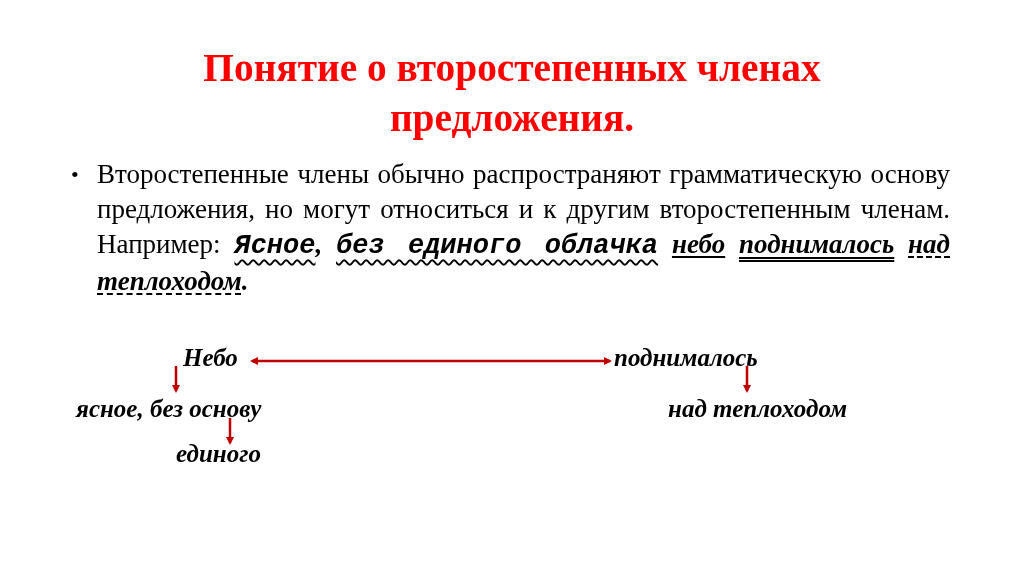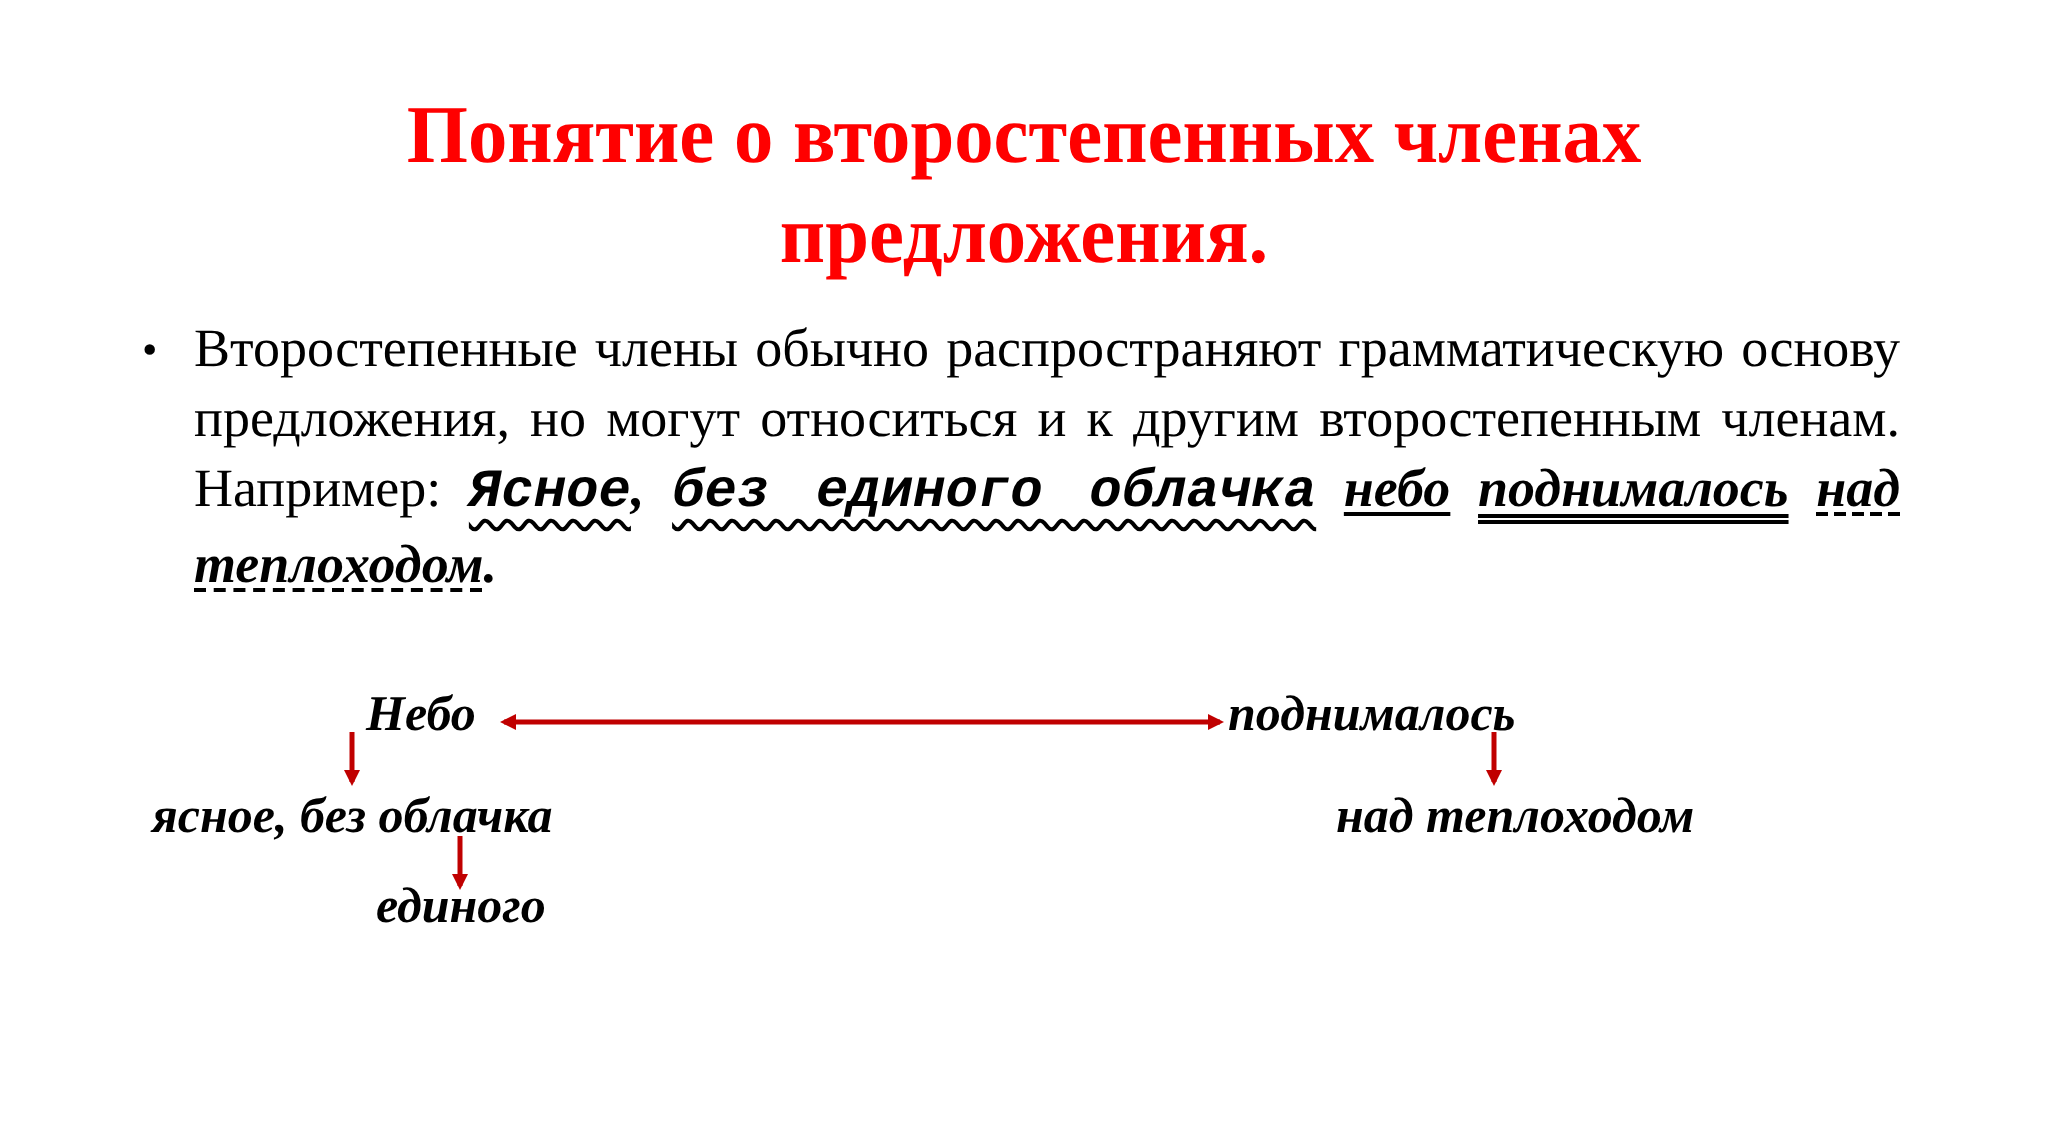--- a/index.html
+++ b/index.html
@@ -54,16 +54,16 @@
       </marker>
     </defs>
     <line x1="252" y1="361" x2="610" y2="361" stroke="#c00000" stroke-width="2.5" marker-start="url(#ahs)" marker-end="url(#ah)"></line>
     <line x1="176" y1="366" x2="176" y2="391" stroke="#c00000" stroke-width="2.5" marker-end="url(#ah)"></line>
     <line x1="230" y1="418" x2="230" y2="443" stroke="#c00000" stroke-width="2.5" marker-end="url(#ah)"></line>
     <line x1="747" y1="366" x2="747" y2="391" stroke="#c00000" stroke-width="2.5" marker-end="url(#ah)"></line>
   </svg>
 
   <div class="diag" style="left:183px; top:344px;">Небо</div>
   <div class="diag" style="left:614px; top:344px;">поднималось</div>
-  <div class="diag" style="left:76px; top:395px;">ясное, без облачка</div>
+  <div class="diag" style="left:76px; top:395px;">ясное, без основу</div>
   <div class="diag" style="left:668px; top:395px;">над теплоходом</div>
-  <div class="diag" style="left:188px; top:440px;">единого</div>
+  <div class="diag" style="left:176px; top:440px;">единого</div>
 </div>
 
 </body></html>

